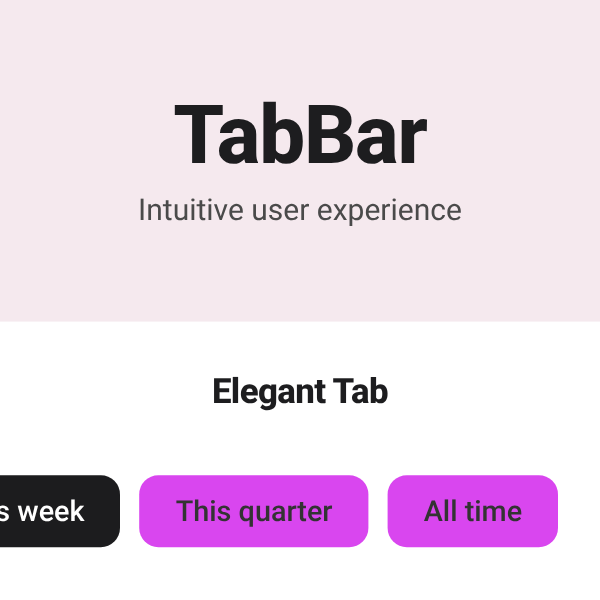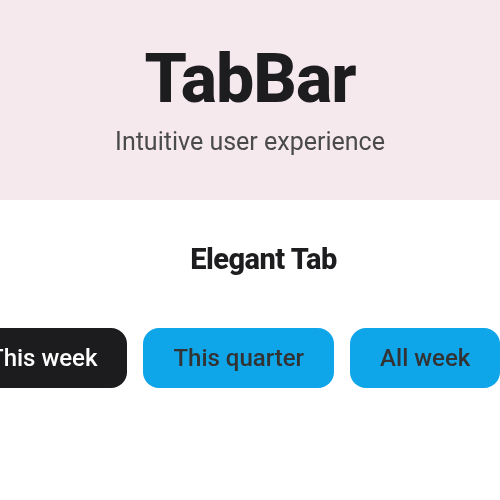--- a/index.html
+++ b/index.html
@@ -9,21 +9,21 @@
     }
     body {
       font-family: -apple-system, BlinkMacSystemFont, "Segoe UI", Roboto, Helvetica, Arial, sans-serif;
       width: 500px;
       height: 500px;
       background: #ffffff;
       overflow: hidden;
     }
     .hero {
       background: #f5e9ee;
-      height: 200px;
+      height: 268px;
       display: flex;
       flex-direction: column;
       align-items: center;
       justify-content: center;
       gap: 8px;
     }
     .hero-title {
       font-size: 68px;
       font-weight: 800;
       color: #1d1d1f;
@@ -35,21 +35,20 @@
       font-weight: 400;
       color: #4a4a4a;
       margin-top: 6px;
       text-align: right;
     }
     .section {
       padding-top: 42px;
       display: flex;
       flex-direction: column;
       align-items: center;
-      margin-left: 27px;
     }
     .section-title {
       font-size: 29px;
       font-weight: 800;
       color: #1d1d1f;
       letter-spacing: -0.5px;
     }
     .tab-row {
       margin-top: 52px;
       display: flex;
@@ -66,21 +65,21 @@
       font-size: 24px;
       font-weight: 500;
       white-space: nowrap;
       cursor: pointer;
       display: inline-flex;
       align-items: center;
       justify-content: center;
       line-height: 1;
     }
     .tab.inactive {
-      background: #0ea5e9;
+      background: #d946ef;
       color: #333333;
     }
     .tab.active {
       background: #1c1c1e;
       color: #ffffff;
     }
     .tab.trailing-peek {
       width: 24px;
       padding-left: 0;
       padding-right: 0;
@@ -93,16 +92,16 @@
   <div class="hero-title">TabBar</div>
   <div class="hero-subtitle">Intuitive user experience</div>
 </div>
 
 <div class="section">
   <div class="section-title">Elegant Tab</div>
 
   <div class="tab-row">
     <div class="tab active">This week</div>
     <div class="tab inactive">This quarter</div>
-    <div class="tab inactive">All week</div>
+    <div class="tab inactive">All time</div>
     <div class="tab inactive trailing-peek"></div>
   </div>
 </div>
 
 </body></html>

